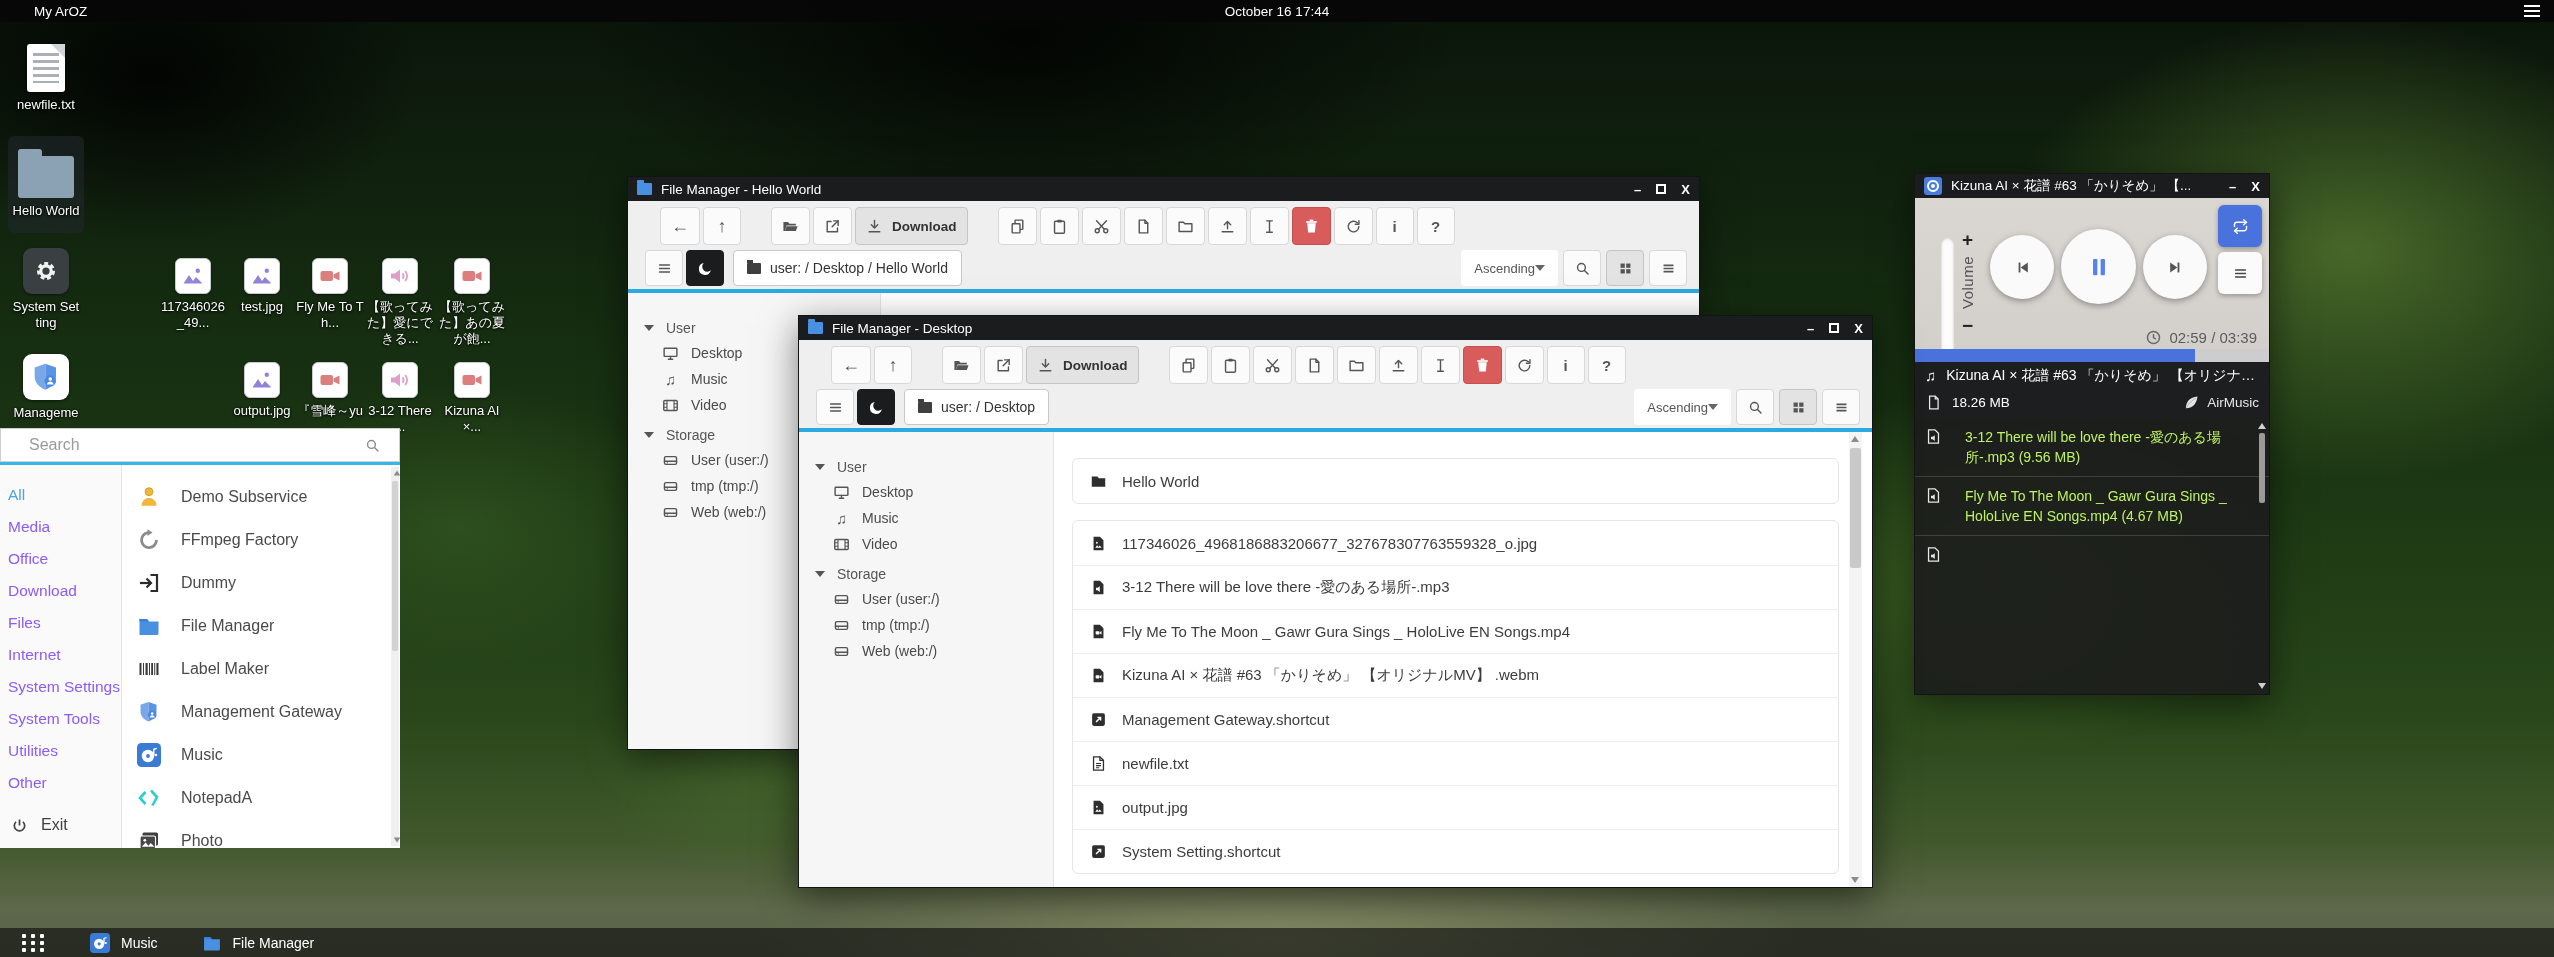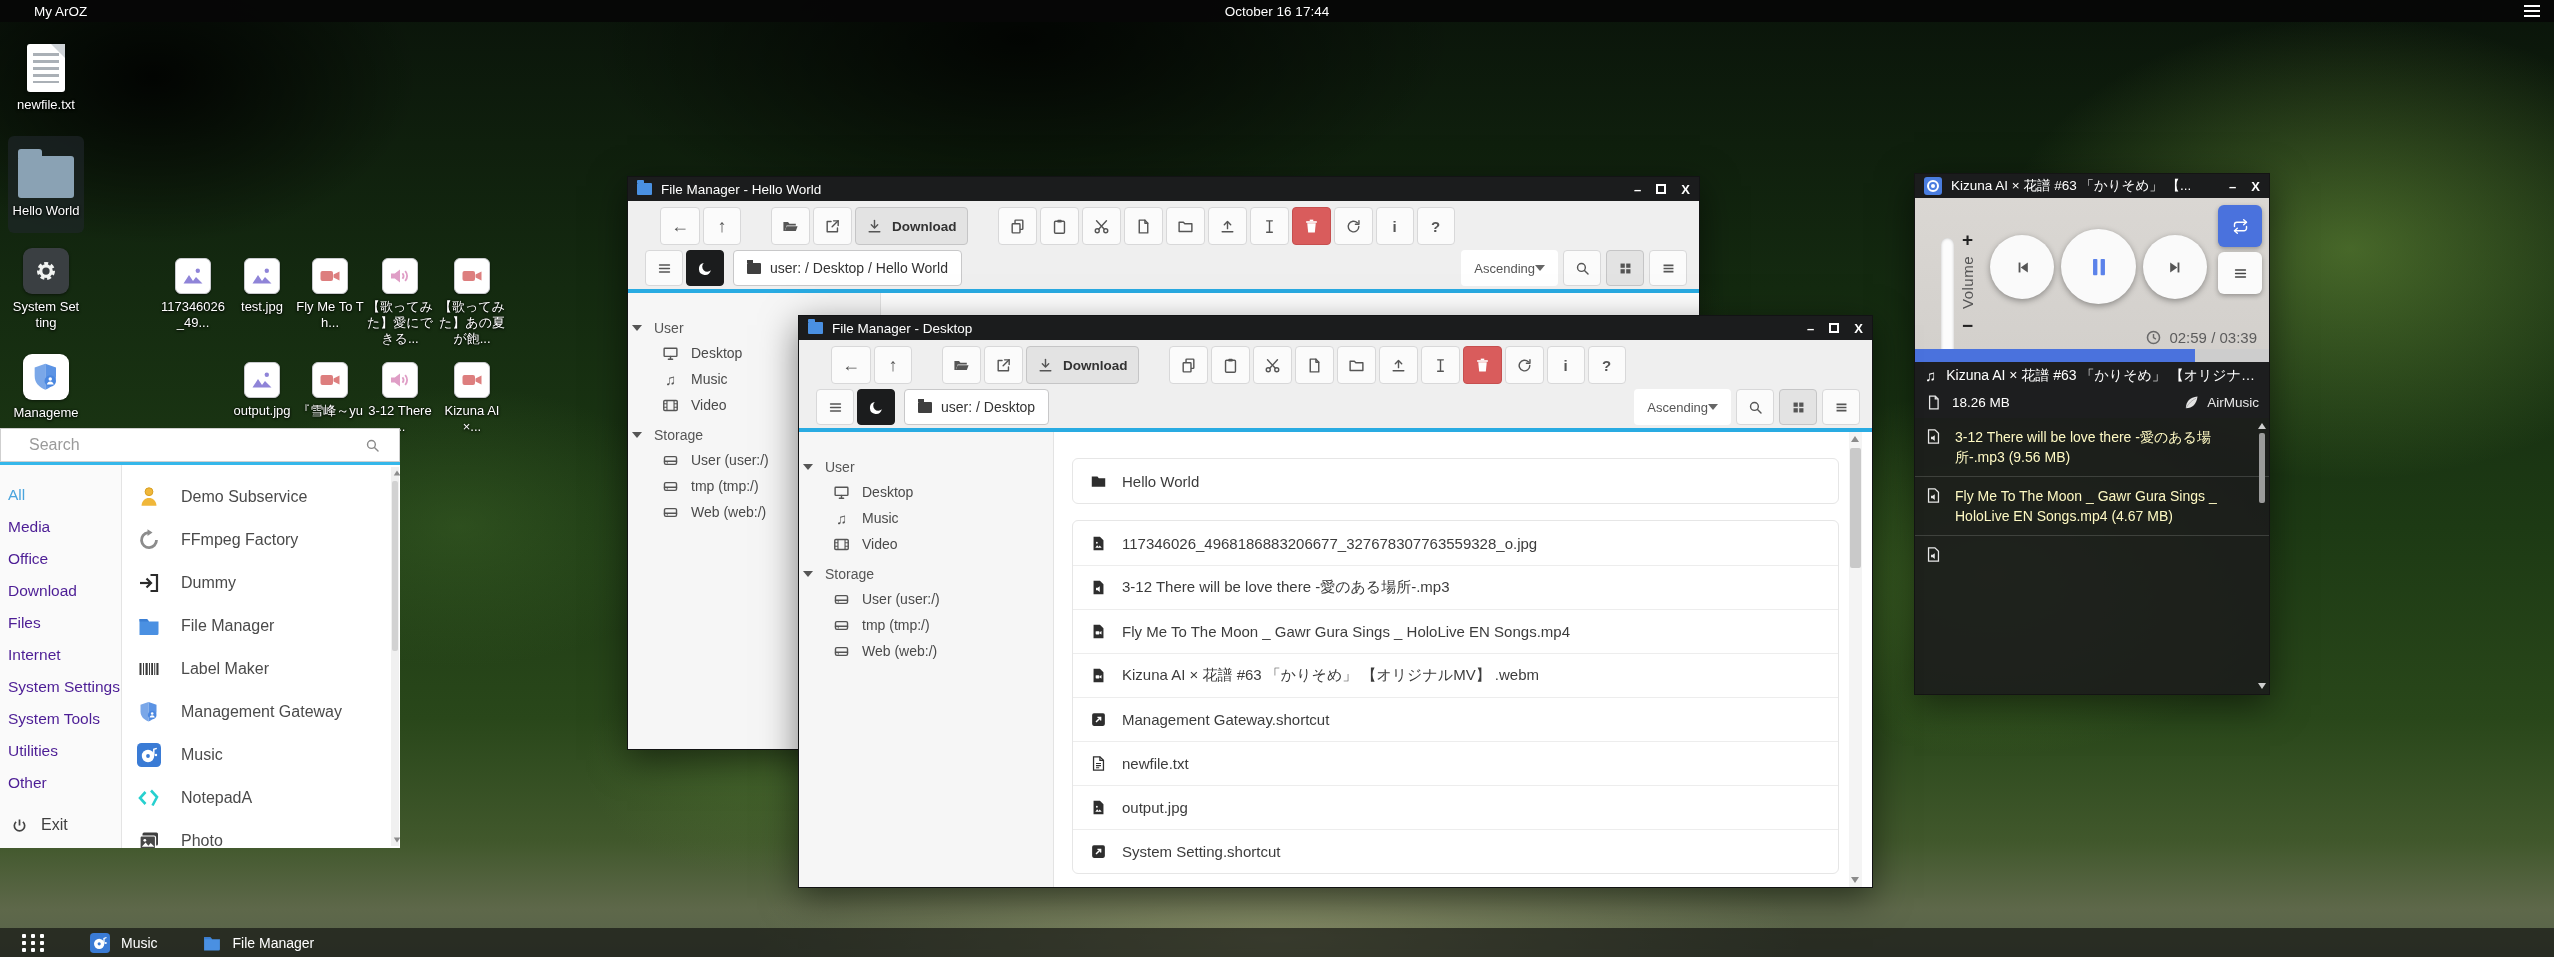--- a/index.html
+++ b/index.html
@@ -83,21 +83,21 @@
   .bc-folder:before { content:""; position:absolute; left:0; top:-3px; width:6px; height:3px; background:#3f3f3f; }
   .nav-right { position:absolute; right:12px; top:5px; display:flex; gap:5px; align-items:center; }
   .sortdd { height:36px; background:#fff; border-radius:4px; display:flex; align-items:center; gap:0;
     padding:0 13px; font-size:13px; color:#555; }
   .caret-down { width:0; height:0; border-left:5px solid transparent; border-right:5px solid transparent;
     border-top:6px solid #666; }
   .accent-line { position:absolute; left:0; right:0; height:4px; background:#29abe2; }
   .fm-content { position:absolute; left:0; right:0; bottom:0; background:#fff; overflow:hidden; }
   .fm-sidebar { position:absolute; left:0; top:0; bottom:0; background:#f6f6f6; border-right:1px solid #e3e3e3;
     padding-top:18px; font-size:14px; color:#4a4a4a; }
-  .sb-header { height:25px; display:flex; align-items:center; gap:12px; padding-left:4px; color:#555; margin-top:4px; }
+  .sb-header { height:25px; display:flex; align-items:center; gap:12px; padding-left:16px; color:#555; margin-top:4px; }
   .sb-caret { width:0; height:0; border-left:5px solid transparent; border-right:5px solid transparent; border-top:6px solid #555; }
   .sb-item { height:26px; display:flex; align-items:center; gap:12px; padding-left:34px; }
   .sb-item .sbi { width:17px; display:flex; justify-content:center; color:#555; font-size:14px; }
   .files-wrap { position:absolute; }
   .fcard { background:#fff; border:1px solid #e6e6e6; border-radius:6px; overflow:hidden; }
   .frow { height:44px; display:flex; align-items:center; gap:15px; padding-left:17px; font-size:15px; color:#3c3c3c; }
   .frow + .frow { border-top:1px solid #ededed; }
   .vscroll { position:absolute; width:13px; background:#f4f4f4; }
   .vthumb { position:absolute; left:1px; right:1px; background:#c9c9c9; border-radius:2px; }
   .tri-up { width:0; height:0; border-left:4px solid transparent; border-right:4px solid transparent; border-bottom:6px solid #8b8b8b; position:absolute; left:2px; }
@@ -115,21 +115,21 @@
   .p-square { position:absolute; width:44px; height:42px; border-radius:6px; display:flex; align-items:center; justify-content:center; }
   .p-square.blue { background:#4a72dd; color:#fff; box-shadow:0 2px 5px rgba(0,0,0,.3); }
   .p-square.white { background:#fbfbfb; color:#444; box-shadow:0 2px 5px rgba(0,0,0,.3); }
   .p-time { position:absolute; right:12px; top:155px; display:flex; align-items:center; gap:7px; color:#5c5c5c; font-size:15px; }
   .p-progress { position:absolute; left:0; right:0; top:175px; height:13px; background:#cdcdcd; }
   .p-progress .fill { height:100%; background:#4a72dd; }
   .p-info { position:absolute; left:0; right:0; top:188px; height:56px; background:#1d1e1f; color:#fff; font-size:14px; }
   .p-info-row { display:flex; align-items:center; gap:10px; padding:0 10px; height:27px; white-space:nowrap; overflow:hidden; }
   .p-brand { margin-left:auto; display:flex; align-items:center; gap:7px; color:#e8e8e8; font-size:13.5px; }
   .p-list { position:absolute; left:0; right:0; top:244px; bottom:0; background:rgba(28,28,28,.9); overflow:hidden; }
-  .pl-row { padding:9px 26px 9px 10px; color:#fef9c3; font-size:14px; line-height:20px; display:flex; gap:13px; }
+  .pl-row { padding:9px 26px 9px 10px; color:#bef264; font-size:14px; line-height:20px; display:flex; gap:23px; }
   .pl-row + .pl-row { border-top:1px solid rgba(255,255,255,.15); }
   .pl-row.sel { background:#707070; }
   .pl-icon { flex:0 0 17px; padding-top:1px; }
   .p-scroll { position:absolute; right:2px; top:247px; bottom:3px; width:10px; }
   .p-scroll .vthumb { background:#9a9a9a; left:2px; right:2px; }
   .p-scroll .tri-up { border-bottom-color:#cfcfcf; left:1px; }
   .p-scroll .tri-dn { border-top-color:#cfcfcf; left:1px; }
   .pt-icon { width:18px; height:18px; background:#4a7de0; border-radius:3px; margin-right:9px; position:relative; flex:0 0 18px; }
   .pt-icon:before { content:""; position:absolute; inset:3px; border:2px solid #fff; border-radius:50%; }
   .pt-icon:after { content:""; position:absolute; left:7px; top:7px; width:4px; height:4px; background:#fff; border-radius:50%; }
@@ -137,21 +137,21 @@
   
   .searchbox { position:absolute; left:0; top:428px; width:400px; height:34px; background:#fff;
     border:1px solid #cfcfcf; z-index:30; display:flex; align-items:center; }
   .searchbox input { flex:1; border:none; outline:none; font-size:16px; color:#444; padding-left:28px;
     font-family:inherit; background:transparent; }
   .searchbox input::placeholder { color:#9a9a9a; }
   .searchbox .s-ic { margin-right:18px; color:#8a8a8a; display:flex; }
   .startmenu { position:absolute; left:0; top:462px; width:400px; height:386px; background:#fff;
     border-top:3px solid #35b7ea; z-index:30; overflow:hidden; }
   .sm-left { position:absolute; left:0; top:0; bottom:0; width:122px; background:#fafafa; border-right:1px solid #e4e4e4; }
-  .sm-cat { height:32px; line-height:32px; padding-left:8px; font-size:15.5px; color:#4c1d95; white-space:nowrap; }
+  .sm-cat { height:32px; line-height:32px; padding-left:8px; font-size:15.5px; color:#8b5cf6; white-space:nowrap; }
   .sm-cat.active { color:#4aa4dd; }
   .sm-cats { padding-top:14px; }
   .sm-exit { position:absolute; left:0; bottom:14px; display:flex; align-items:center; gap:13px;
     padding-left:11px; font-size:16px; color:#3f3f3f; }
   .sm-apps { position:absolute; left:122px; top:0; bottom:0; right:10px; padding-top:10px; }
   .sm-app { height:43px; display:flex; align-items:center; gap:19px; padding-left:14px; font-size:16px; color:#4a4a4a; }
   .sm-app .a-ic { width:26px; height:26px; display:flex; align-items:center; justify-content:center; }
   .sm-scroll { position:absolute; right:1px; top:2px; bottom:2px; width:8px; background:#f0f0f0; }
   .sm-scroll .vthumb { background:#d2d2d2; }
 

